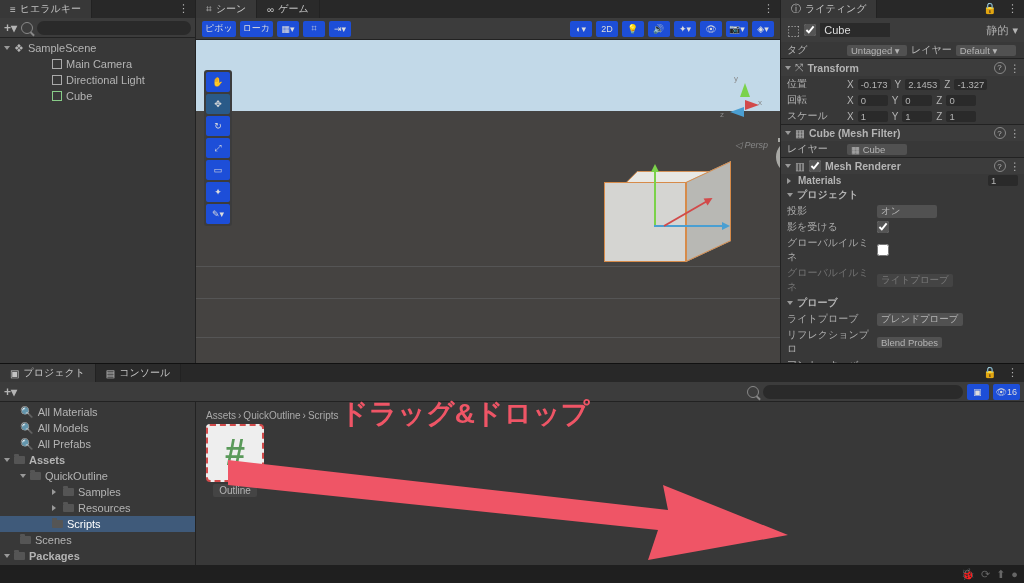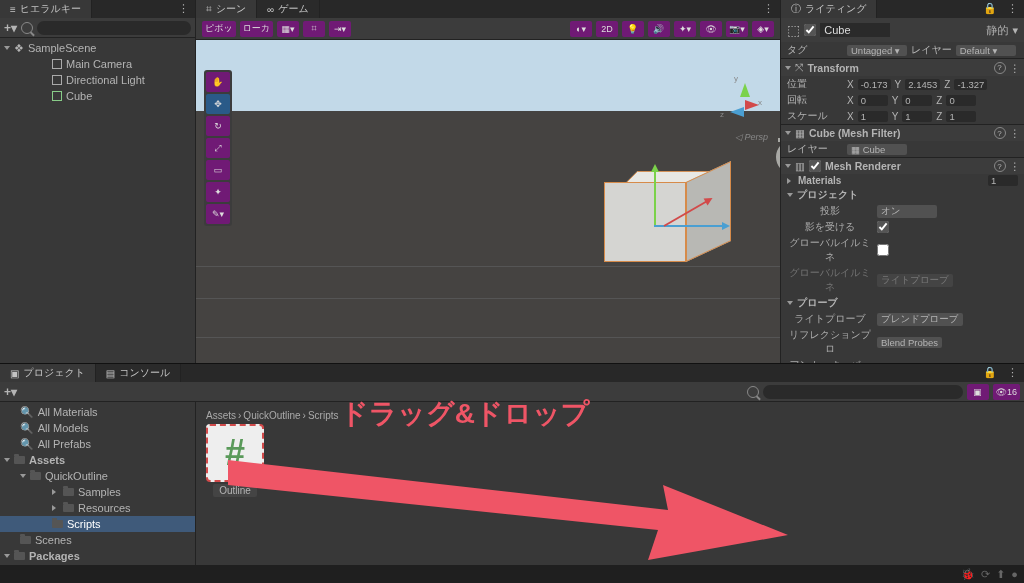--- a/index.html
+++ b/index.html
@@ -30,21 +30,21 @@
   .tree-indent2 { padding-left: 52px; }
   .cube-icn { width: 10px; height: 10px; border: 1px solid #aaa; transform: rotate(0deg); }
   .cube-icn.g { border-color: #8c8; }
   .folder-icn { width: 11px; height: 8px; background: #555; border-radius: 1px; position: relative; }
   .folder-icn::before { content: ""; position: absolute; top: -2px; left: 0; width: 5px; height: 2px; background: #555; border-radius: 1px 1px 0 0; }
 
   
   .scene-tabs { display: flex; background: #282828; height: 18px; }
   .scene-tabs .panel-tab { }
   .scene-toolbar { display: flex; align-items: center; height: 22px; background: #3c3c3c; padding: 0 6px; gap: 4px; border-bottom: 1px solid #222; }
-  .tb-btn { background: #701a75; min-width: 22px; height: 16px; border-radius: 2px; display: flex; align-items: center; justify-content: center; font-size: 9px; color: #ddd; padding: 0 3px; }
+  .tb-btn { background: #1d4ed8; min-width: 22px; height: 16px; border-radius: 2px; display: flex; align-items: center; justify-content: center; font-size: 9px; color: #ddd; padding: 0 3px; }
   .spacer { flex: 1; }
 
   .viewport { flex: 1; position: relative; background: linear-gradient(#c2d9e8 0%, #c2d9e8 22%, #454341 22%, #454341 100%); overflow: hidden; }
   .grid-line { position: absolute; background: #555; height: 1px; width: 200%; left: -50%; }
   .cube3d { position: absolute; left: 408px; top: 130px; width: 120px; height: 120px; }
   .face { position: absolute; background: #d5d5d2; border: 1px solid #d68b4a; }
   .face.top { width: 90px; height: 45px; transform: skewX(-45deg) scaleY(0.5); left: 22px; top: -10px; background: #e8e8e4; }
   .face.front { width: 82px; height: 80px; left: 0; top: 12px; }
   .face.right { width: 45px; height: 80px; left: 82px; top: 12px; transform: skewY(-25deg); transform-origin: left top; background: #b8b8b4; }
   .axis { position: absolute; left: 50px; top: 55px; }
@@ -57,21 +57,21 @@
   .sun { position: absolute; left: 580px; top: 100px; color: #a8a8a4; }
   .sun-core { width: 34px; height: 34px; border: 4px solid currentColor; border-radius: 50%; position: relative; }
   .sun-core::before, .sun-core::after,
   .sun .ray { content: ""; position: absolute; background: currentColor; }
   .sun .ray { width: 4px; height: 14px; left: 50%; top: 50%; margin-left: -2px; margin-top: -2px; transform-origin: center -15px; }
   .gizmo { position: absolute; right: 10px; top: 40px; width: 50px; height: 50px; }
   .gizmo .cone { position: absolute; width: 0; height: 0; left: 50%; top: 50%; }
   .gizmo .cone.gx { border-top: 5px solid transparent; border-bottom: 5px solid transparent; border-left: 14px solid #d24a4a; margin-top: -5px; }
   .gizmo .cone.gy { border-left: 5px solid transparent; border-right: 5px solid transparent; border-bottom: 14px solid #7bd24a; margin-left: -5px; margin-top: -22px; }
   .gizmo .cone.gz { border-top: 5px solid transparent; border-bottom: 5px solid transparent; border-right: 14px solid #4a9fd2; margin-left: -15px; margin-top: 2px; }
-  .persp { position: absolute; right: 12px; top: 92px; font-size: 9px; color: #888; font-style: italic; }
+  .persp { position: absolute; right: 12px; top: 100px; font-size: 9px; color: #888; font-style: italic; }
 
   .tool-strip { position: absolute; left: 8px; top: 30px; background: #3c3c3c; border-radius: 3px; display: flex; flex-direction: column; padding: 2px; gap: 2px; }
   .tool-strip .tb-btn { width: 24px; height: 20px; }
   .tool-strip .tb-btn.act { background: #2a5a88; }
 
   
   .bottom { height: 202px; display: flex; border-top: 1px solid #111; position: relative; }
   .project { flex: 1; background: #383838; display: flex; flex-direction: column; }
   .project-body { flex: 1; display: flex; overflow: hidden; }
   .proj-tree { width: 196px; border-right: 1px solid #222; padding: 2px 0; overflow: hidden; }
@@ -80,21 +80,21 @@
   .thumb { width: 70px; display: flex; flex-direction: column; align-items: center; gap: 2px; }
   .thumb-frame { width: 58px; height: 58px; background: #eee; border-radius: 4px; display: flex; align-items: center; justify-content: center; font-size: 36px; color: #5a9a5a; font-weight: bold; border: 2px dashed #d24a4a; }
   .thumb-lbl { font-size: 10px; background: #444; padding: 1px 6px; border-radius: 2px; }
 
   
   .insp-header { padding: 4px 6px; display: flex; align-items: center; gap: 4px; background: #3c3c3c; }
   .insp-header input[type=text] { background: #2a2a2a; border: none; color: #ddd; padding: 1px 4px; font-size: 11px; width: 70px; }
   .check { width: 12px; height: 12px; accent-color: #555; }
   .row { display: flex; align-items: center; gap: 4px; padding: 1px 6px; font-size: 10px; }
   .row .lbl { width: 56px; }
-  .row .lbl-w { width: 86px; color: #aaa; text-align: center; }
+  .row .lbl-w { width: 86px; color: #aaa; }
   .row .val { background: #2a2a2a; padding: 0 3px; border-radius: 2px; min-width: 30px; font-size: 9.5px; }
   .comp-head { display: flex; align-items: center; gap: 4px; padding: 2px 4px; background: #3c3c3c; border-top: 1px solid #222; font-size: 10.5px; }
   .help { width: 12px; height: 12px; border: 1px solid #888; border-radius: 50%; font-size: 8px; display: flex; align-items: center; justify-content: center; }
   .dd { background: #515151; padding: 0 4px; border-radius: 2px; font-size: 9.5px; min-width: 60px; }
 
   
   .anno-text { position: absolute; font-size: 28px; font-weight: bold; color: #ef5566; pointer-events: none; }
   .arrow-big { position: absolute; pointer-events: none; }
   .status-bar { height: 18px; background: #1f1f1f; display: flex; align-items: center; justify-content: flex-end; padding: 0 6px; gap: 6px; color: #666; }
 </style>

